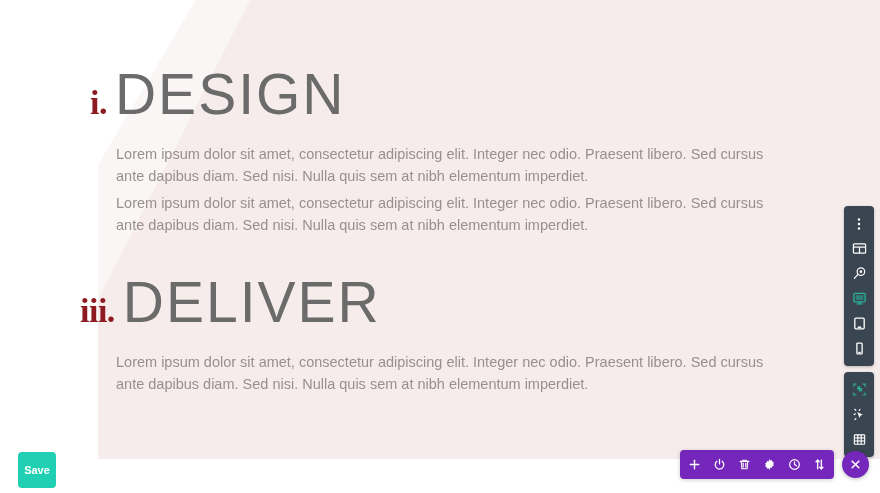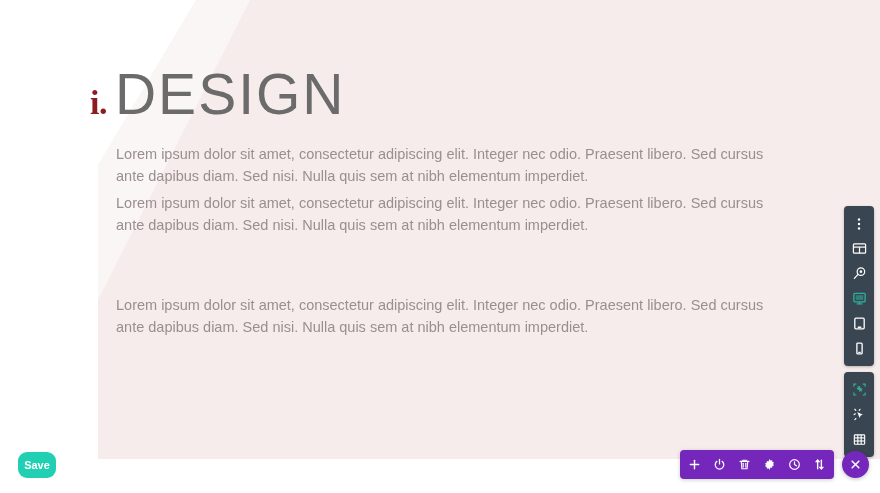--- a/index.html
+++ b/index.html
@@ -118,24 +118,24 @@
     color: #9a8f8f;
     font-weight: 400;
   }
 
   
   #save-button {
     position: absolute;
     left: 18px;
     top: 452px;
     width: 38px;
-    height: 26px;
+    height: 36px;
     background: #21d0b2;
     border: none;
-    border-radius: 9px;
+    border-radius: 4px;
     color: #ffffff;
     font-size: 11px;
     font-weight: bold;
     font-family: "Liberation Sans", sans-serif;
     cursor: pointer;
     display: flex;
     align-items: center;
     justify-content: center;
     padding: 8px;
   }
@@ -232,20 +232,24 @@
       <span class="heading-text">DESIGN</span>
     </div>
     <p class="body-text">Lorem ipsum dolor sit amet, consectetur adipiscing elit. Integer nec odio. Praesent libero. Sed cursus ante dapibus diam. Sed nisi. Nulla quis sem at nibh elementum imperdiet.</p>
   </div>
 
   <div class="section sec-2">
     <p class="body-text">Lorem ipsum dolor sit amet, consectetur adipiscing elit. Integer nec odio. Praesent libero. Sed cursus ante dapibus diam. Sed nisi. Nulla quis sem at nibh elementum imperdiet.</p>
   </div>
 
   <div class="section sec-3">
+    <div class="heading-row">
+      <span class="numeral n3">iii.</span>
+      <span class="heading-text">DELIVER</span>
+    </div>
     <p class="body-text">Lorem ipsum dolor sit amet, consectetur adipiscing elit. Integer nec odio. Praesent libero. Sed cursus ante dapibus diam. Sed nisi. Nulla quis sem at nibh elementum imperdiet.</p>
   </div>
 
 </div>
 
 <button id="save-button">Save</button>
 
 <div id="right-toolbar">
 
   <div class="tool-group">

